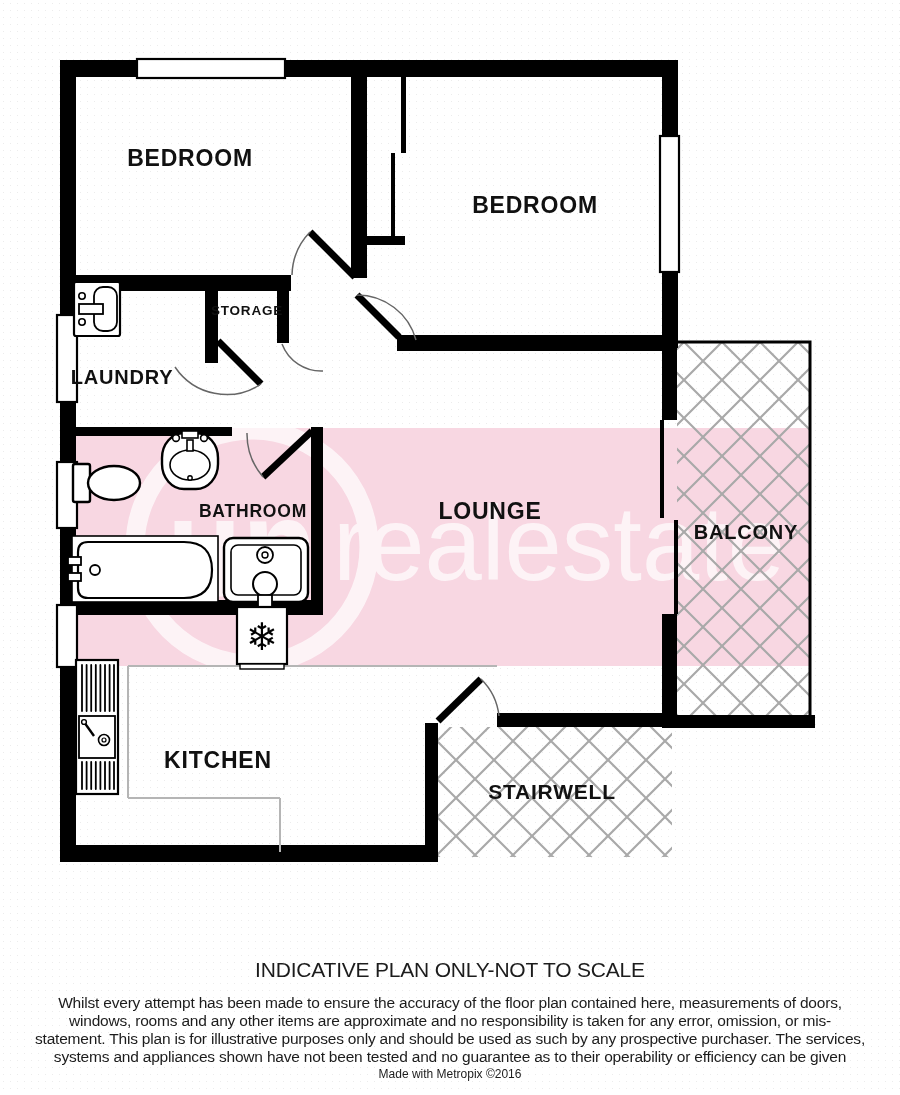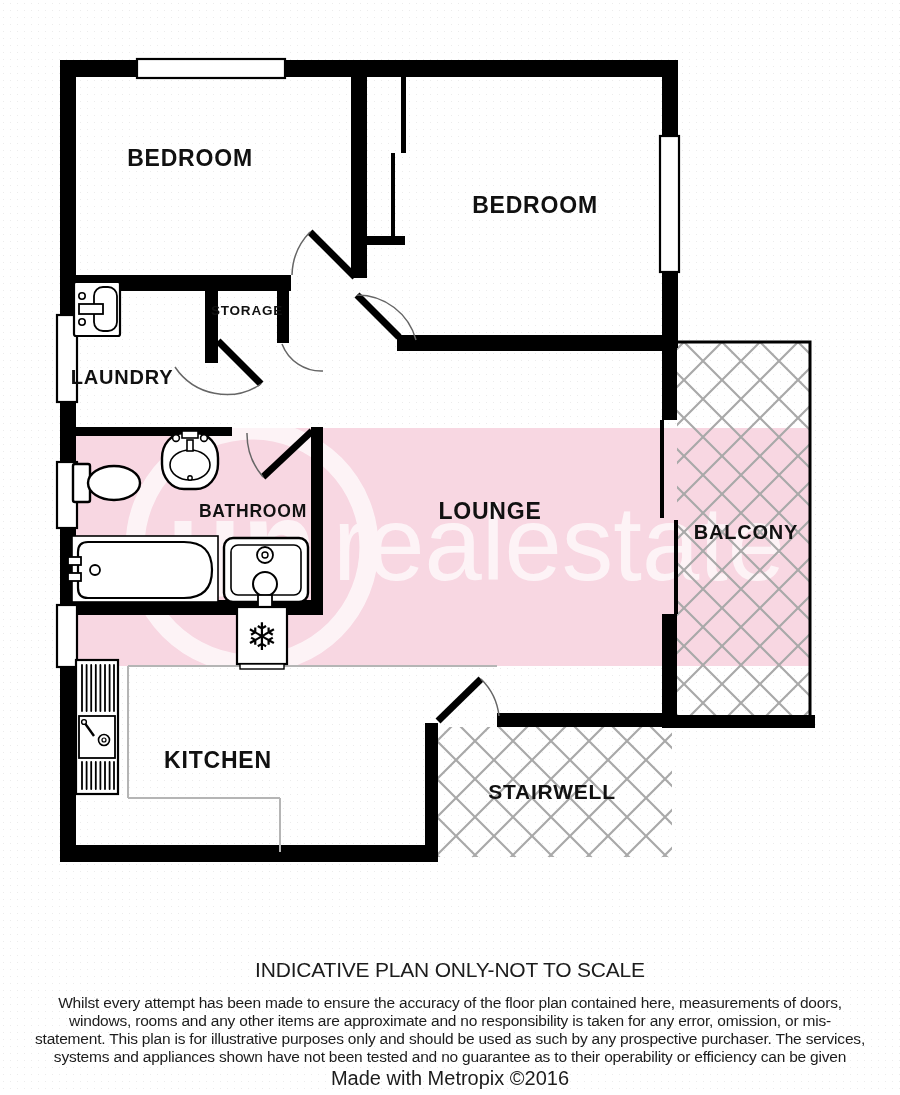--- a/index.html
+++ b/index.html
@@ -14,21 +14,21 @@
   svg text.room{
     font-family:"Liberation Sans",sans-serif;
     font-weight:bold;fill:#111111;letter-spacing:0.8px;
   }
   .footer{width:900px;text-align:center;color:#1c1c1c;}
   .footer .title{font-size:21px;margin-top:18px;letter-spacing:-0.2px;}
   .footer .body{
     font-size:15.5px;line-height:18px;max-width:830px;margin:12px auto 0;
     letter-spacing:-0.2px;
   }
-  .footer .credit{font-size:20px;margin-top:1px;}
+  .footer .credit{font-size:12px;margin-top:1px;}
 </style>
 </head>
 <body>
 
 <div class="plan-wrap">
 <svg width="900" height="940" viewBox="0 0 900 940">
   <defs>
     <pattern id="xhatch" width="38" height="38" patternUnits="userSpaceOnUse">
       <path d="M0,38 L38,0 M0,0 L38,38" stroke="#a9a9a9" stroke-width="2.2" fill="none"></path>
     </pattern>

